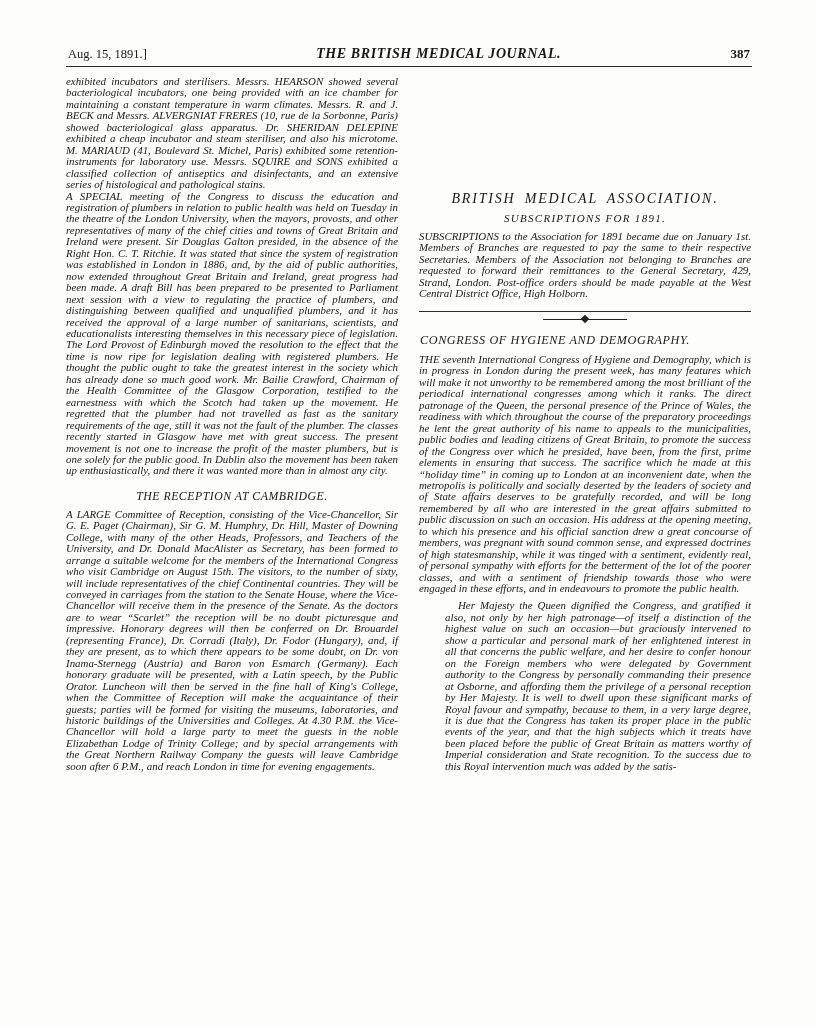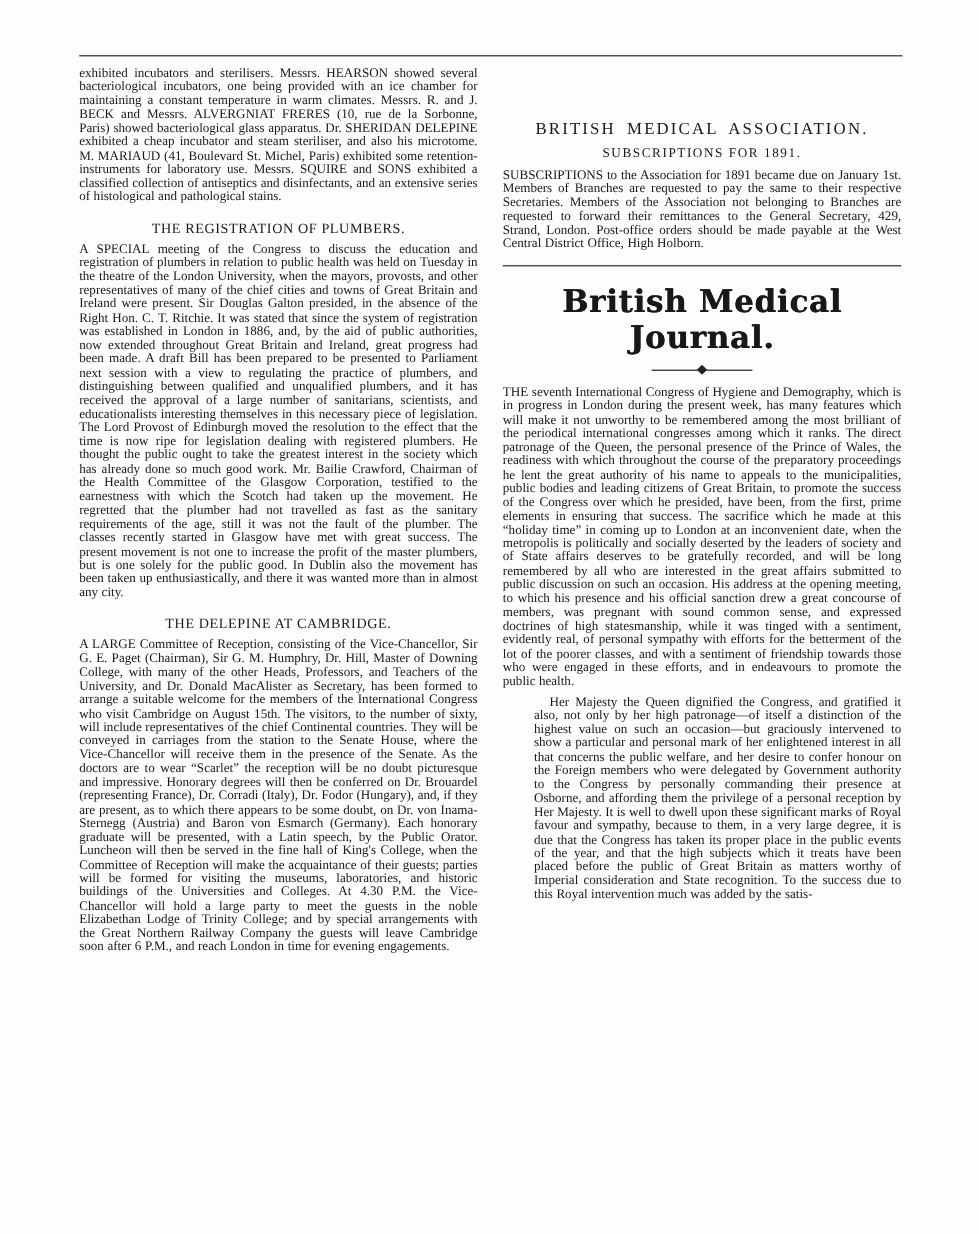--- a/index.html
+++ b/index.html
@@ -24,21 +24,21 @@
     align-items: baseline;
     justify-content: space-between;
     padding: 0 2px 4px 2px;
   }
   .running-head .date      { font-size: 12.5px; }
   .running-head .title     { font-size: 14px; font-weight: bold; font-style: italic; letter-spacing: .6px; }
   .running-head .pagenum   { font-size: 13px; font-weight: bold; }
   .head-rule { border: 0; border-top: 1.6px solid #2b2b2b; margin: 0 0 9px 0; }
 
   
-  .columns { display: flex; align-items: center; }
+  .columns { display: flex; align-items: flex-end; font-style: italic; }
   .col { width: 332px; flex: 0 0 332px; }
   .col-divider { flex: 0 0 1px; width: 1px; background: #4a4a4a; margin: 0 10px; }
 
   
   p.body-text {
     margin: 0;
     font-size: 10.9px;
     line-height: 11.45px;
     text-align: justify;
     word-spacing: .2px;
@@ -110,49 +110,53 @@
     letter-spacing: .6px;
     margin: 3px 0 6px 1px;
   }
   .spacer-6 { height: 6px; }
 </style>
 </head>
 <body>
 
 <div class="page">
 
+  <div class="running-head">
+    <span class="date">Aug. 15, 1891.]</span>
+    <span class="title">THE BRITISH MEDICAL JOURNAL.</span>
+    <span class="pagenum">387</span>
+  </div>
   <hr class="head-rule">
 
   <div class="columns">
 
     <div class="col">
       <p class="body-text">exhibited incubators and sterilisers. Messrs. HEARSON showed several bacteriological incubators, one being provided with an ice chamber for maintaining a constant temperature in warm climates. Messrs. R. and J. BECK and Messrs. ALVERGNIAT FRERES (10, rue de la Sorbonne, Paris) showed bacteriological glass apparatus. Dr. SHERIDAN DELEPINE exhibited a cheap incubator and steam steriliser, and also his microtome. M. MARIAUD (41, Boulevard St. Michel, Paris) exhibited some retention-instruments for laboratory use. Messrs. SQUIRE and SONS exhibited a classified collection of antiseptics and disinfectants, and an extensive series of histological and pathological stains.</p>
 
-      <h2 class="section-heading">THE REGISTRATION OF PLUMBERS.</h2>
       <p class="body-text">A SPECIAL meeting of the Congress to discuss the education and registration of plumbers in relation to public health was held on Tuesday in the theatre of the London University, when the mayors, provosts, and other representatives of many of the chief cities and towns of Great Britain and Ireland were present. Sir Douglas Galton presided, in the absence of the Right Hon. C. T. Ritchie. It was stated that since the system of registration was established in London in 1886, and, by the aid of public authorities, now extended throughout Great Britain and Ireland, great progress had been made. A draft Bill has been prepared to be presented to Parliament next session with a view to regulating the practice of plumbers, and distinguishing between qualified and unqualified plumbers, and it has received the approval of a large number of sanitarians, scientists, and educationalists interesting themselves in this necessary piece of legislation. The Lord Provost of Edinburgh moved the resolution to the effect that the time is now ripe for legislation dealing with registered plumbers. He thought the public ought to take the greatest interest in the society which has already done so much good work. Mr. Bailie Crawford, Chairman of the Health Committee of the Glasgow Corporation, testified to the earnestness with which the Scotch had taken up the movement. He regretted that the plumber had not travelled as fast as the sanitary requirements of the age, still it was not the fault of the plumber. The classes recently started in Glasgow have met with great success. The present movement is not one to increase the profit of the master plumbers, but is one solely for the public good. In Dublin also the movement has been taken up enthusiastically, and there it was wanted more than in almost any city.</p>
 
-      <h2 class="section-heading">THE DELEPINE AT CAMBRIDGE.</h2>
+      <h2 class="section-heading">THE RECEPTION AT CAMBRIDGE.</h2>
       <p class="body-text">A LARGE Committee of Reception, consisting of the Vice-Chancellor, Sir G. E. Paget (Chairman), Sir G. M. Humphry, Dr. Hill, Master of Downing College, with many of the other Heads, Professors, and Teachers of the University, and Dr. Donald MacAlister as Secretary, has been formed to arrange a suitable welcome for the members of the International Congress who visit Cambridge on August 15th. The visitors, to the number of sixty, will include representatives of the chief Continental countries. They will be conveyed in carriages from the station to the Senate House, where the Vice-Chancellor will receive them in the presence of the Senate. As the doctors are to wear “Scarlet” the reception will be no doubt picturesque and impressive. Honorary degrees will then be conferred on Dr. Brouardel (representing France), Dr. Corradi (Italy), Dr. Fodor (Hungary), and, if they are present, as to which there appears to be some doubt, on Dr. von Inama-Sternegg (Austria) and Baron von Esmarch (Germany). Each honorary graduate will be presented, with a Latin speech, by the Public Orator. Luncheon will then be served in the fine hall of King's College, when the Committee of Reception will make the acquaintance of their guests; parties will be formed for visiting the museums, laboratories, and historic buildings of the Universities and Colleges. At 4.30 P.M. the Vice-Chancellor will hold a large party to meet the guests in the noble Elizabethan Lodge of Trinity College; and by special arrangements with the Great Northern Railway Company the guests will leave Cambridge soon after 6 P.M., and reach London in time for evening engagements.</p>
     </div>
 
     <div class="col-divider"></div>
 
     <div class="col">
 
       <h2 class="assoc-title">BRITISH MEDICAL ASSOCIATION.</h2>
       <h3 class="assoc-sub">SUBSCRIPTIONS FOR 1891.</h3>
       <p class="body-text">SUBSCRIPTIONS to the Association for 1891 became due on January 1st. Members of Branches are requested to pay the same to their respective Secretaries. Members of the Association not belonging to Branches are requested to forward their remittances to the General Secretary, 429, Strand, London. Post-office orders should be made payable at the West Central District Office, High Holborn.</p>
 
       <hr class="masthead-rule">
 
-      <div class="masthead">British Medical Journal.</div>
 
 
       <div class="ornament"></div>
 
+      <h2 class="leader-title">CONGRESS OF HYGIENE AND DEMOGRAPHY.</h2>
 
       <p class="body-text">THE seventh International Congress of Hygiene and Demography, which is in progress in London during the present week, has many features which will make it not unworthy to be remembered among the most brilliant of the periodical international congresses among which it ranks. The direct patronage of the Queen, the personal presence of the Prince of Wales, the readiness with which throughout the course of the preparatory proceedings he lent the great authority of his name to appeals to the municipalities, public bodies and leading citizens of Great Britain, to promote the success of the Congress over which he presided, have been, from the first, prime elements in ensuring that success. The sacrifice which he made at this “holiday time” in coming up to London at an inconvenient date, when the metropolis is politically and socially deserted by the leaders of society and of State affairs deserves to be gratefully recorded, and will be long remembered by all who are interested in the great affairs submitted to public discussion on such an occasion. His address at the opening meeting, to which his presence and his official sanction drew a great concourse of members, was pregnant with sound common sense, and expressed doctrines of high statesmanship, while it was tinged with a sentiment, evidently real, of personal sympathy with efforts for the betterment of the lot of the poorer classes, and with a sentiment of friendship towards those who were engaged in these efforts, and in endeavours to promote the public health.</p>
       <div class="spacer-6"></div>
       <p class="body-text indent">Her Majesty the Queen dignified the Congress, and gratified it also, not only by her high patronage—of itself a distinction of the highest value on such an occasion—but graciously intervened to show a particular and personal mark of her enlightened interest in all that concerns the public welfare, and her desire to confer honour on the Foreign members who were delegated by Government authority to the Congress by personally commanding their presence at Osborne, and affording them the privilege of a personal reception by Her Majesty. It is well to dwell upon these significant marks of Royal favour and sympathy, because to them, in a very large degree, it is due that the Congress has taken its proper place in the public events of the year, and that the high subjects which it treats have been placed before the public of Great Britain as matters worthy of Imperial consideration and State recognition. To the success due to this Royal intervention much was added by the satis-</p>
     </div>
 
   </div>
 </div>
 
 </body></html>

